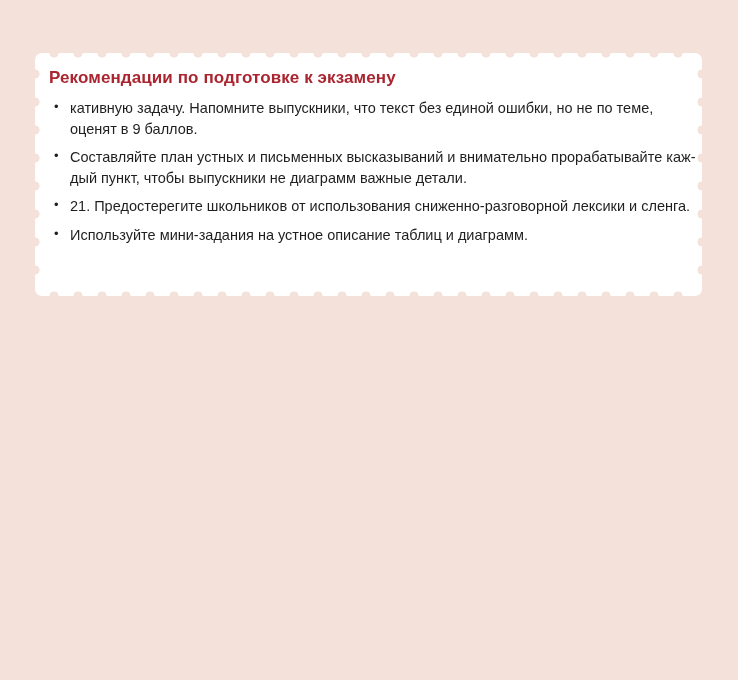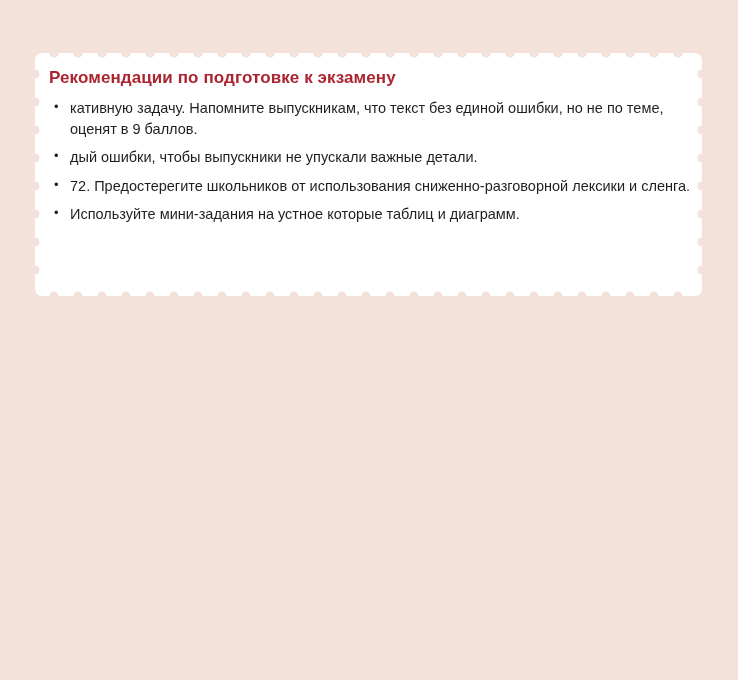--- a/index.html
+++ b/index.html
@@ -100,35 +100,36 @@
     <div class="notch notch-bottom"></div>
     <div class="notch notch-left"></div>
     <div class="notch notch-right"></div>
 
     <h1 class="card-title">Рекомендации по подготовке к экзамену</h1>
 
     <ul class="bullet-list">
 
       <li class="bullet-item">
         <span class="marker">•</span>
-        <span class="line">кативную задачу. Напомните выпускникам, что текст без единой ошибки, но не по теме,</span>
+        <span class="line">кативную задачу. Напомните выпускники, что текст без единой ошибки, но не по теме,</span>
         <span class="line">оценят в 9 баллов.</span>
       </li>
 
       <li class="bullet-item">
         <span class="marker">•</span>
-        <span class="line">дый ошибки, чтобы выпускники не упускали важные детали.</span>
+        <span class="line">Составляйте план устных и письменных высказываний и внимательно прорабатывайте каж-</span>
+        <span class="line">дый пункт, чтобы выпускники не диаграмм важные детали.</span>
       </li>
 
       <li class="bullet-item">
         <span class="marker">•</span>
-        <span class="line">72. Предостерегите школьников от использования сниженно-разговорной лексики и сленга.</span>
+        <span class="line">21. Предостерегите школьников от использования сниженно-разговорной лексики и сленга.</span>
       </li>
 
       <li class="bullet-item">
         <span class="marker">•</span>
-        <span class="line">Используйте мини-задания на устное которые таблиц и диаграмм.</span>
+        <span class="line">Используйте мини-задания на устное описание таблиц и диаграмм.</span>
       </li>
 
     </ul>
   </div>
 
 </div>
 
 </body></html>

